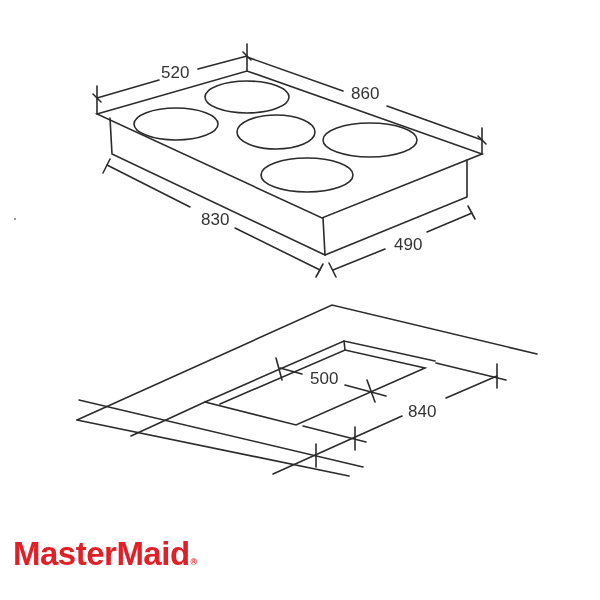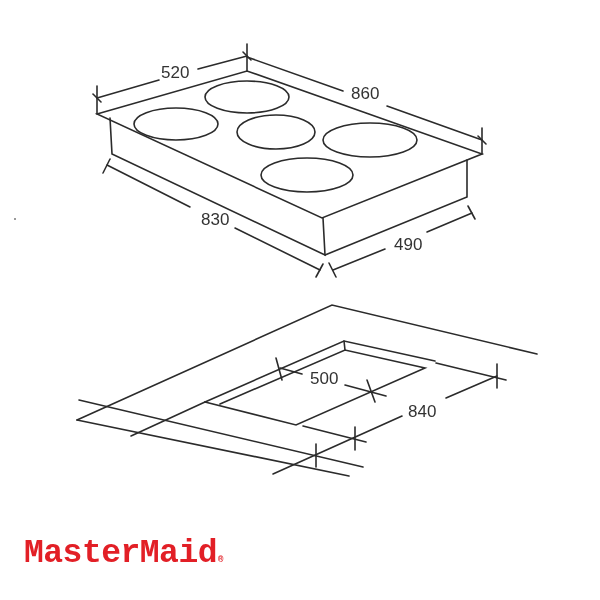--- a/index.html
+++ b/index.html
@@ -1,20 +1,20 @@
 <!DOCTYPE html>
 <html><head>
 <meta charset="utf-8">
 <style>
   html, body { margin: 0; padding: 0; background: #ffffff; }
   body { width: 600px; height: 600px; position: relative; overflow: hidden; font-family: "Liberation Sans", sans-serif; }
   svg.drawing { position: absolute; left: 0; top: 0; width: 600px; height: 600px; }
   .ln { stroke: #2b2b2b; stroke-width: 1.6; fill: none; stroke-linecap: round; }
   .dim { font-family: "Liberation Sans", sans-serif; font-size: 17px; fill: #333333; }
-  .logo { position: absolute; left: 13px; top: 537px; font-family: Liberation Mono, monospace; font-weight: bold; font-size: 33px; color: #e21f26; letter-spacing: -0.5px; line-height: 1; margin-left: 11px; }
+  .logo { position: absolute; left: 13px; top: 537px; font-family: Liberation Sans, sans-serif; font-weight: bold; font-size: 33px; color: #e21f26; letter-spacing: -0.5px; line-height: 1; }
   .logo sup { font-size: 9px; font-weight: bold; vertical-align: baseline; position: relative; top: 0px; margin-left: 1px; }
   .artifact { position: absolute; left: 14px; top: 218px; width: 2px; height: 2px; background: #9a9a9a; }
 </style>
 </head>
 <body>
 
 <svg class="drawing" viewBox="0 0 600 600" xmlns="http://www.w3.org/2000/svg">
 
   <g>
 

